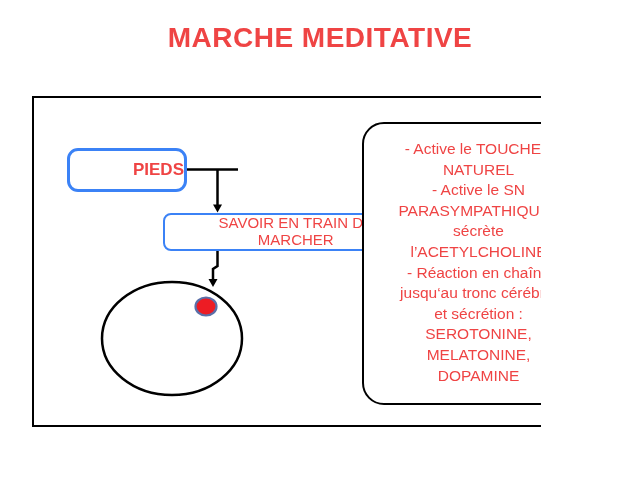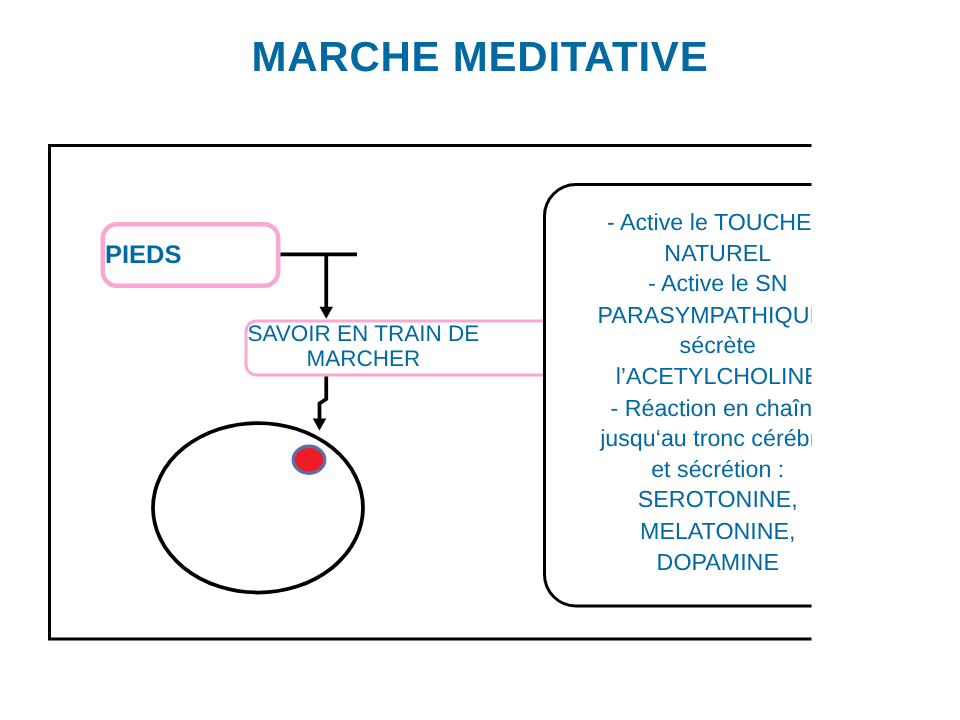--- a/index.html
+++ b/index.html
@@ -2,21 +2,21 @@
 <html><head>
 <meta charset="utf-8">
 <style>
   html, body { margin: 0; padding: 0; background: #ffffff; }
   #slide {
     position: relative;
     width: 541px;
     height: 480px;
     background: #ffffff;
     font-family: "Liberation Sans", sans-serif;
-    color: #0369a1;
+    color: #ef4444;
     overflow: hidden;
   }
   .title {
     position: absolute;
     top: 22px;
     left: 0;
     width: 640px;
     text-align: center;
     font-size: 28px;
     font-weight: bold;
@@ -29,26 +29,26 @@
     top: 96px;
     width: 576px;
     height: 331px;
     border: 2px solid #000000;
     box-sizing: border-box;
     background: #ffffff;
   }
   .node {
     position: absolute;
     box-sizing: border-box;
-    border: 3px solid #f9a8d4;
+    border: 3px solid #3b82f6;
     border-radius: 11px;
     background: #ffffff;
     display: flex;
     align-items: center;
-    justify-content: flex-start;
+    justify-content: flex-end;
     text-align: center;
   }
   .node-pieds  { left: 67px;  top: 148px; width: 120px; height: 44px; font-size: 17px; font-weight: bold; }
   .node-marche { left: 238px; top: 150px; width: 104px; height: 42px; font-size: 17px; font-weight: bold; }
   .node-savoir {
     left: 120px; top: 213px; width: 212px; height: 38px;
     border-width: 2.5px; border-radius: 8px;
     font-size: 15px; font-weight: normal; line-height: 16.8px;
     white-space: pre-line;
     margin-left: 43px;

